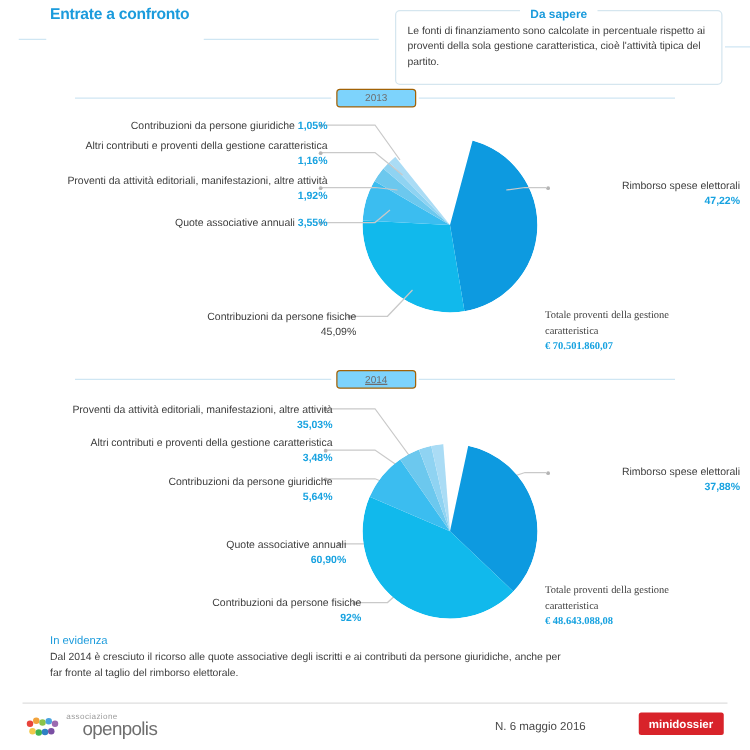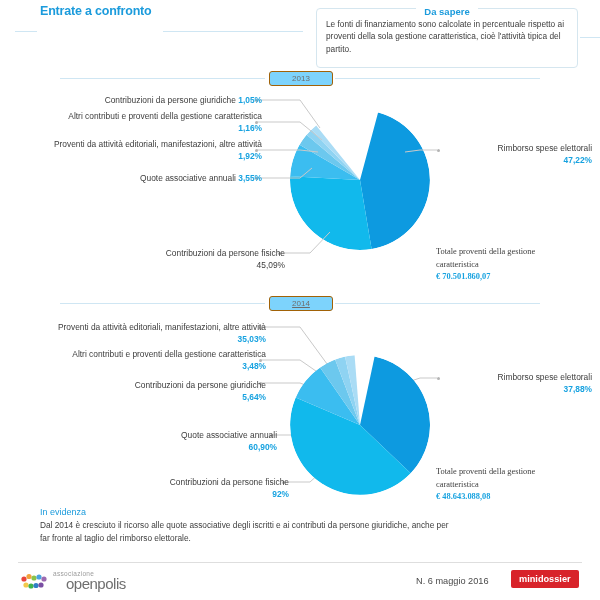--- a/index.html
+++ b/index.html
@@ -100,21 +100,21 @@
   .logo-dots { position: absolute; left: 0; top: 3px; width: 30px; height: 18px; }
   .logo-assoc {
     position: absolute; left: 33px; top: 0px;
     font-size: 6.5px; color: #9b9b9b; letter-spacing: 0.3px;
   }
   .logo-name {
     position: absolute; left: 32px; top: 5px;
     font-size: 15px; color: #6f6f6f; letter-spacing: -0.5px; margin-left: 14px;
   }
   .issue {
-    position: absolute; left: 416px; top: 576px;
+    position: absolute; left: 396px; top: 576px;
     font-size: 9.2px; color: #4a4a4a;
   }
   .badge {
     position: absolute; left: 511px; top: 570px;
     background: #d8232a; color: #fff;
     font-size: 9.2px; font-weight: bold;
     padding: 4px 8px; border-radius: 2px;
   }
 </style>
 </head>

